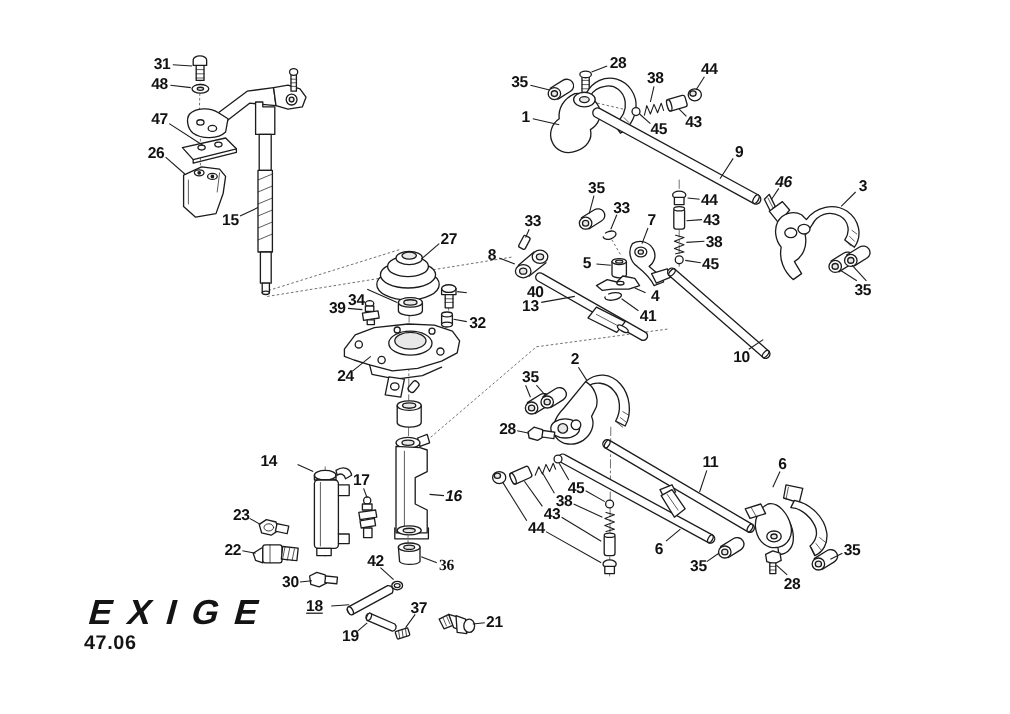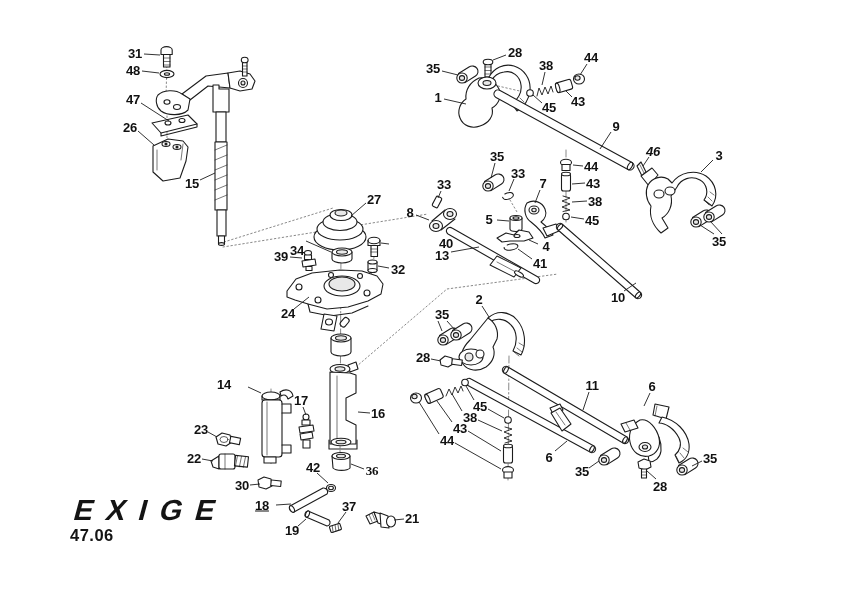--- a/index.html
+++ b/index.html
@@ -508,21 +508,21 @@
       <span class="callout" style="left: 460px; top: 428px;">43</span>
       <span class="callout" style="left: 447px; top: 440px;">44</span>
       <span class="callout" style="left: 592px; top: 385px;">11</span>
       <span class="callout" style="left: 652px; top: 386px;">6</span>
       <span class="callout" style="left: 549px; top: 457px;">6</span>
       <span class="callout" style="left: 582px; top: 471px;">35</span>
       <span class="callout" style="left: 660px; top: 486px;">28</span>
       <span class="callout" style="left: 710px; top: 458px;">35</span>
       <span class="callout" style="left: 224px; top: 384px;">14</span>
       <span class="callout" style="left: 301px; top: 400px;">17</span>
-      <span class="callout" style="left: 378px; top: 413px;">16</span>
+      <span class="callout" style="left: 378px; top: 413px; font-style: italic;">16</span>
       <span class="callout" style="left: 201px; top: 429px;">23</span>
       <span class="callout" style="left: 194px; top: 458px;">22</span>
       <span class="callout" style="left: 242px; top: 485px;">30</span>
       <span class="callout" style="left: 372px; top: 471px; font-family: Liberation Serif, serif;">36</span>
       <span class="callout" style="left: 313px; top: 467px;">42</span>
       <span class="callout" style="left: 262px; top: 505px; text-decoration: underline;">18</span>
       <span class="callout" style="left: 292px; top: 530px;">19</span>
       <span class="callout" style="left: 349px; top: 506px;">37</span>
       <span class="callout" style="left: 412px; top: 518px;">21</span>
     </div>

